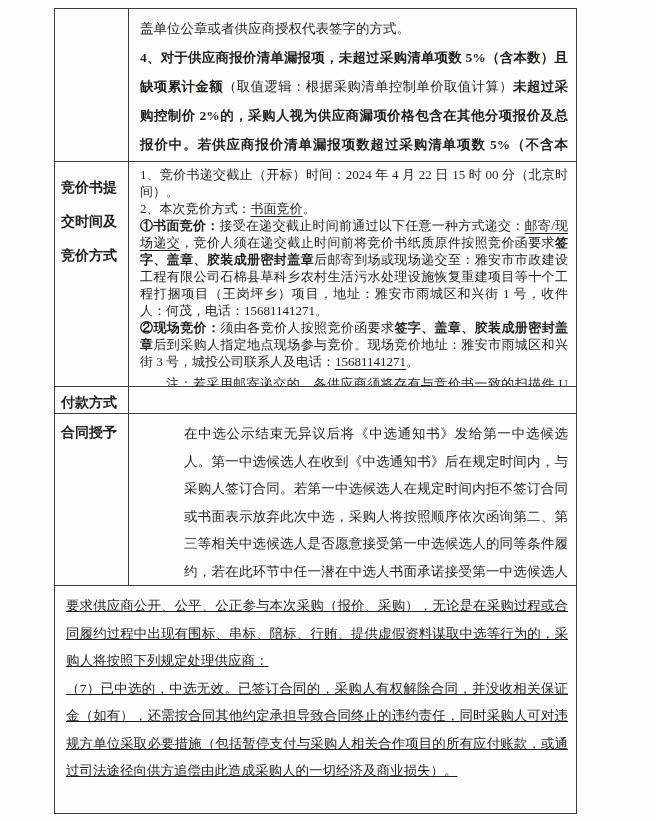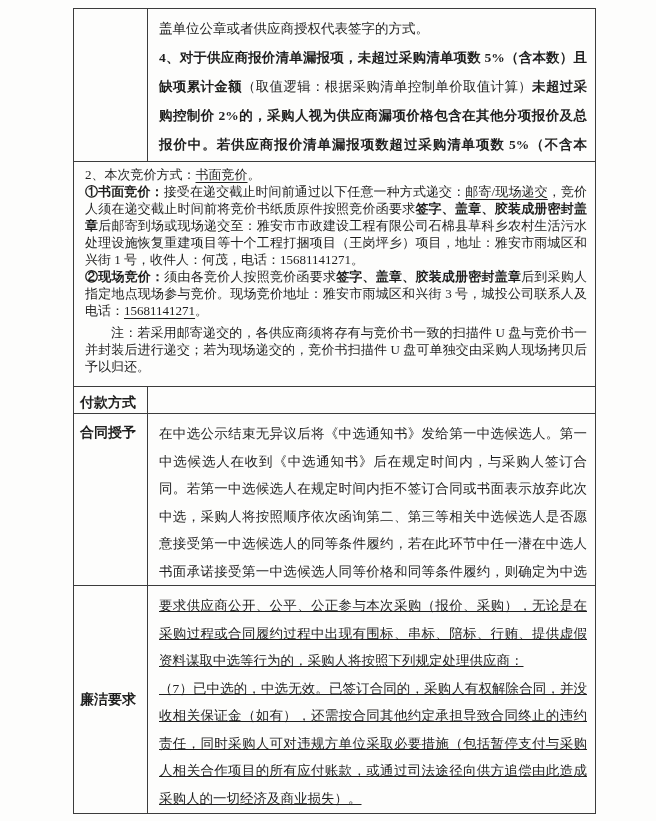--- a/index.html
+++ b/index.html
@@ -14,21 +14,21 @@
     font-family:"Liberation Serif","DejaVu Serif",serif;
     color:var(--ink);
   }
   .page{
     position:relative;
     width:656px;height:821px;
     overflow:hidden;
   }
   .doc-table{
     position:absolute;
-    left:73px;top:8px;
+    left:54px;top:8px;
     width:523px;
     border:1px solid var(--border);
     background:transparent;
   }
   .row{display:flex;overflow:hidden;}
   .row + .row{border-top:1px solid var(--border);}
   .cell{overflow:hidden;}
   .label{
     width:74px;
     min-width:74px;
@@ -60,21 +60,21 @@
   .r1 .label{align-items:flex-start;padding-top:9px;line-height:34px;}
   .r1 .content{font-size:13px;line-height:17px;padding-top:4px;}
   .r1 .gap{margin-top:5px;}
 
   
   .r2{height:27px;}
   .r2 .label{align-items:flex-end;}
   .r2 .content{font-size:13.5px;line-height:17px;display:flex;align-items:center;}
 
   
-  .r3{height:172px;}
+  .r3{height:172px;gap:44px;}
   .r3 .label{align-items:flex-start;padding-top:9px;}
   .r3 .content{font-size:13.5px;line-height:27.5px;padding-top:6px;}
 
   
   .r4{height:228px;}
   .r4 .label{align-items:center;}
   .r4 .content{font-size:13.5px;line-height:27.5px;padding-top:6px;text-decoration:underline;}
 </style>
 </head>
 <body>
@@ -86,21 +86,25 @@
       <div class="cell label">
         <span></span>
       </div>
       <div class="cell content">
           <div class="para"><span>盖单位公章或者供应商授权代表签字的方式。</span></div>
           <div class="para"><span class="b">4、对于供应商报价清单漏报项，未超过采购清单项数 5%（含本数）且缺项累计金额</span><span>（取值逻辑：根据采购清单控制单价取值计算）</span><span class="b">未超过采购控制价 2%的，采购人视为供应商漏项价格包含在其他分项报价及总报价中。若供应商报价清单漏报项数超过采购清单项数 5%（不含本数）或超过采购控制价 2%的，其竞价文件无效。</span></div>
         </div>
     </div>
 
     <div class="row r1">
+      <div class="cell label">
+        <span>竞价书提交时间及竞价方式</span>
+      </div>
       <div class="cell content">
+          <div class="para"><span>1、竞价书递交截止（开标）时间：2024 年 4 月 22 日 15 时 00 分（北京时间）。</span></div>
           <div class="para"><span>2、本次竞价方式：</span><span class="u">书面竞价</span><span>。</span></div>
           <div class="para"><span class="b">①书面竞价：</span><span>接受在递交截止时间前通过以下任意一种方式递交：</span><span class="u">邮寄/现场递交</span><span>，竞价人须在递交截止时间前将竞价书纸质原件按照竞价函要求</span><span class="b">签字、盖章、胶装成册密封盖章</span><span>后邮寄到场或现场递交至：雅安市市政建设工程有限公司石棉县草科乡农村生活污水处理设施恢复重建项目等十个工程打捆项目（王岗坪乡）项目，地址：雅安市雨城区和兴街 1 号，收件人：何茂，电话：15681141271。</span></div>
           <div class="para"><span class="b">②现场竞价：</span><span>须由各竞价人按照竞价函要求</span><span class="b">签字、盖章、胶装成册密封盖章</span><span>后到采购人指定地点现场参与竞价。现场竞价地址：雅安市雨城区和兴街 3 号，城投公司联系人及电话：</span><span class="u">15681141271</span><span>。</span></div>
           <div class="para indent gap"><span>注：若采用邮寄递交的，各供应商须将存有与竞价书一致的扫描件 U 盘与竞价书一并封装后进行递交；若为现场递交的，竞价书扫描件 U 盘可单独交由采购人现场拷贝后予以归还。</span></div>
         </div>
     </div>
 
     <div class="row r2">
       <div class="cell label">
         <span>付款方式</span>
@@ -110,23 +114,20 @@
     <div class="row r3">
       <div class="cell label">
         <span>合同授予</span>
       </div>
       <div class="cell content">
           <div class="para"><span>在中选公示结束无异议后将《中选通知书》发给第一中选候选人。第一中选候选人在收到《中选通知书》后在规定时间内，与采购人签订合同。若第一中选候选人在规定时间内拒不签订合同或书面表示放弃此次中选，采购人将按照顺序依次函询第二、第三等相关中选候选人是否愿意接受第一中选候选人的同等条件履约，若在此环节中任一潜在中选人书面承诺接受第一中选候选人同等价格和同等条件履约，则确定为中选人，并通过城投公司官网发布公示。</span></div>
         </div>
     </div>
 
     <div class="row r4">
-      <div class="cell label">
-        <span>廉洁要求</span>
-      </div>
       <div class="cell content">
           <div class="para"><span>要求供应商公开、公平、公正参与本次采购（报价、采购），无论是在采购过程或合同履约过程中出现有围标、串标、陪标、行贿、提供虚假资料谋取中选等行为的，采购人将按照下列规定处理供应商：</span></div>
           <div class="para"><span>（7）已中选的，中选无效。已签订合同的，采购人有权解除合同，并没收相关保证金（如有），还需按合同其他约定承担导致合同终止的违约责任，同时采购人可对违规方单位采取必要措施（包括暂停支付与采购人相关合作项目的所有应付账款，或通过司法途径向供方追偿由此造成采购人的一切经济及商业损失）。</span></div>
           <div class="para"></div>
         </div>
     </div>
 
   </div>
 </div>
 

